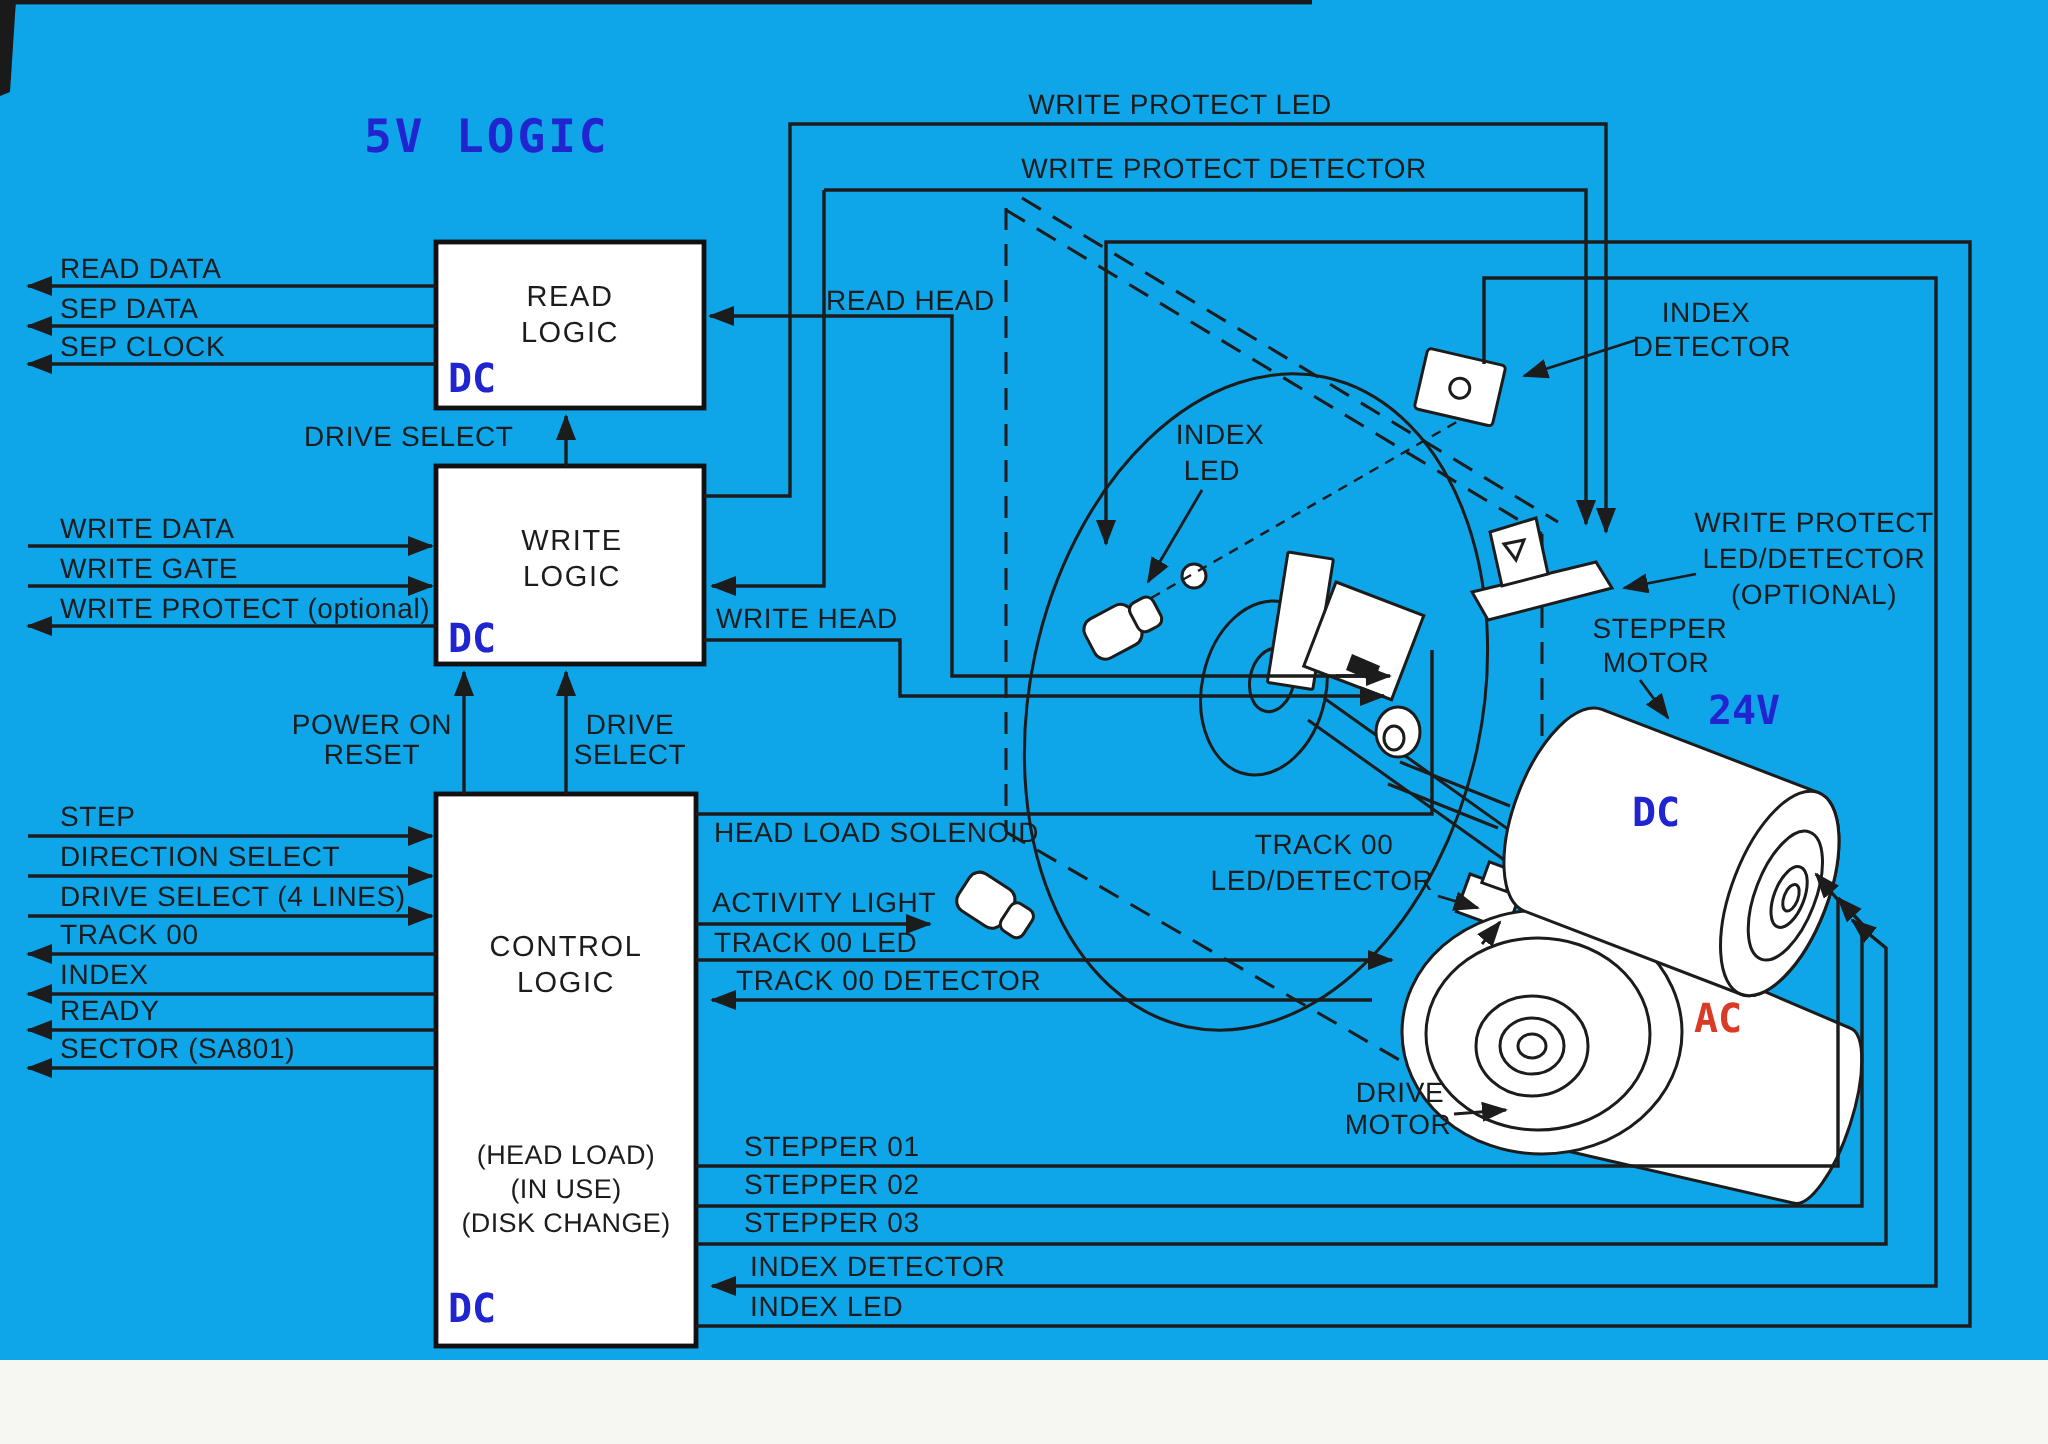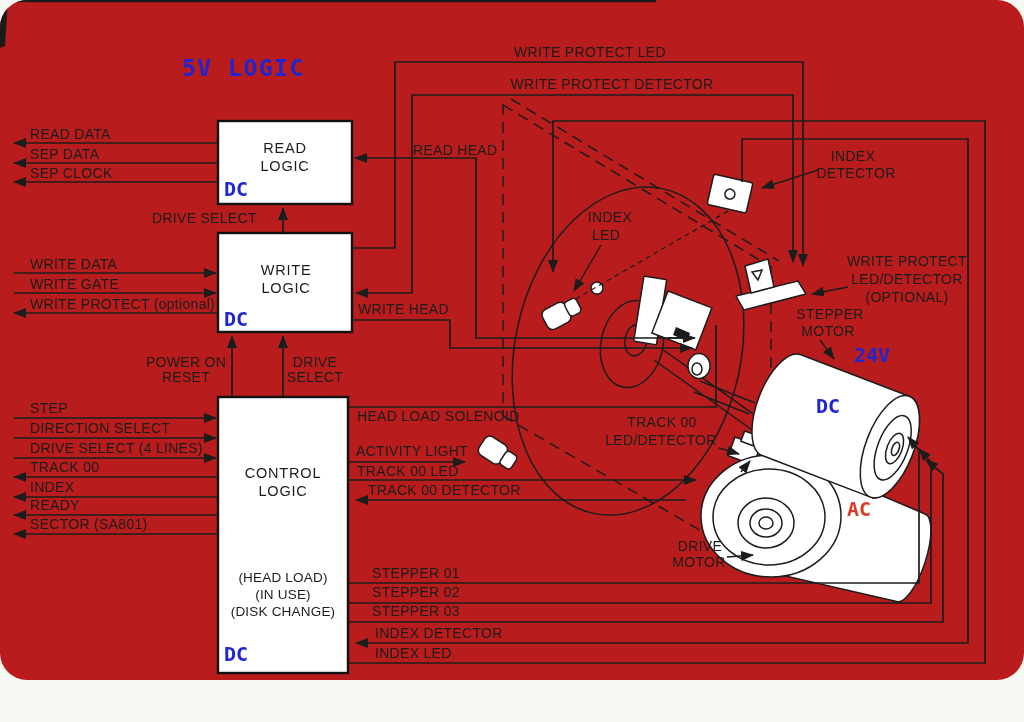--- a/index.html
+++ b/index.html
@@ -1,16 +1,16 @@
 <!DOCTYPE html>
 <html><head>
 <meta charset="utf-8">
 <style>
   html,body{margin:0;padding:0;background:#f6f6f3;}
-  .stage{width:1024px;height:680px;background:#b91c1c;position:relative;overflow:hidden;border-radius:27px;}
+  .stage{width:1024px;height:680px;background:#0ea5e9;position:relative;overflow:hidden;}
   svg{display:block;}
   text{user-select:none;}
   .lbl{font:14px "Liberation Sans",sans-serif;fill:#1c1c1c;letter-spacing:.3px;}
   .bt{font:14.5px "Liberation Sans",sans-serif;fill:#1c1c1c;letter-spacing:.8px;}
   .sub{font:13.5px "Liberation Sans",sans-serif;fill:#1c1c1c;letter-spacing:.2px;}
   .mid{text-anchor:middle;}
   .title{font:bold 23px "DejaVu Sans Mono",monospace;fill:#2125cf;letter-spacing:1.5px;}
   .mono{font:bold 20px "DejaVu Sans Mono",monospace;}
   .blue{fill:#2125cf;}
   .red{fill:#d93b27;}

